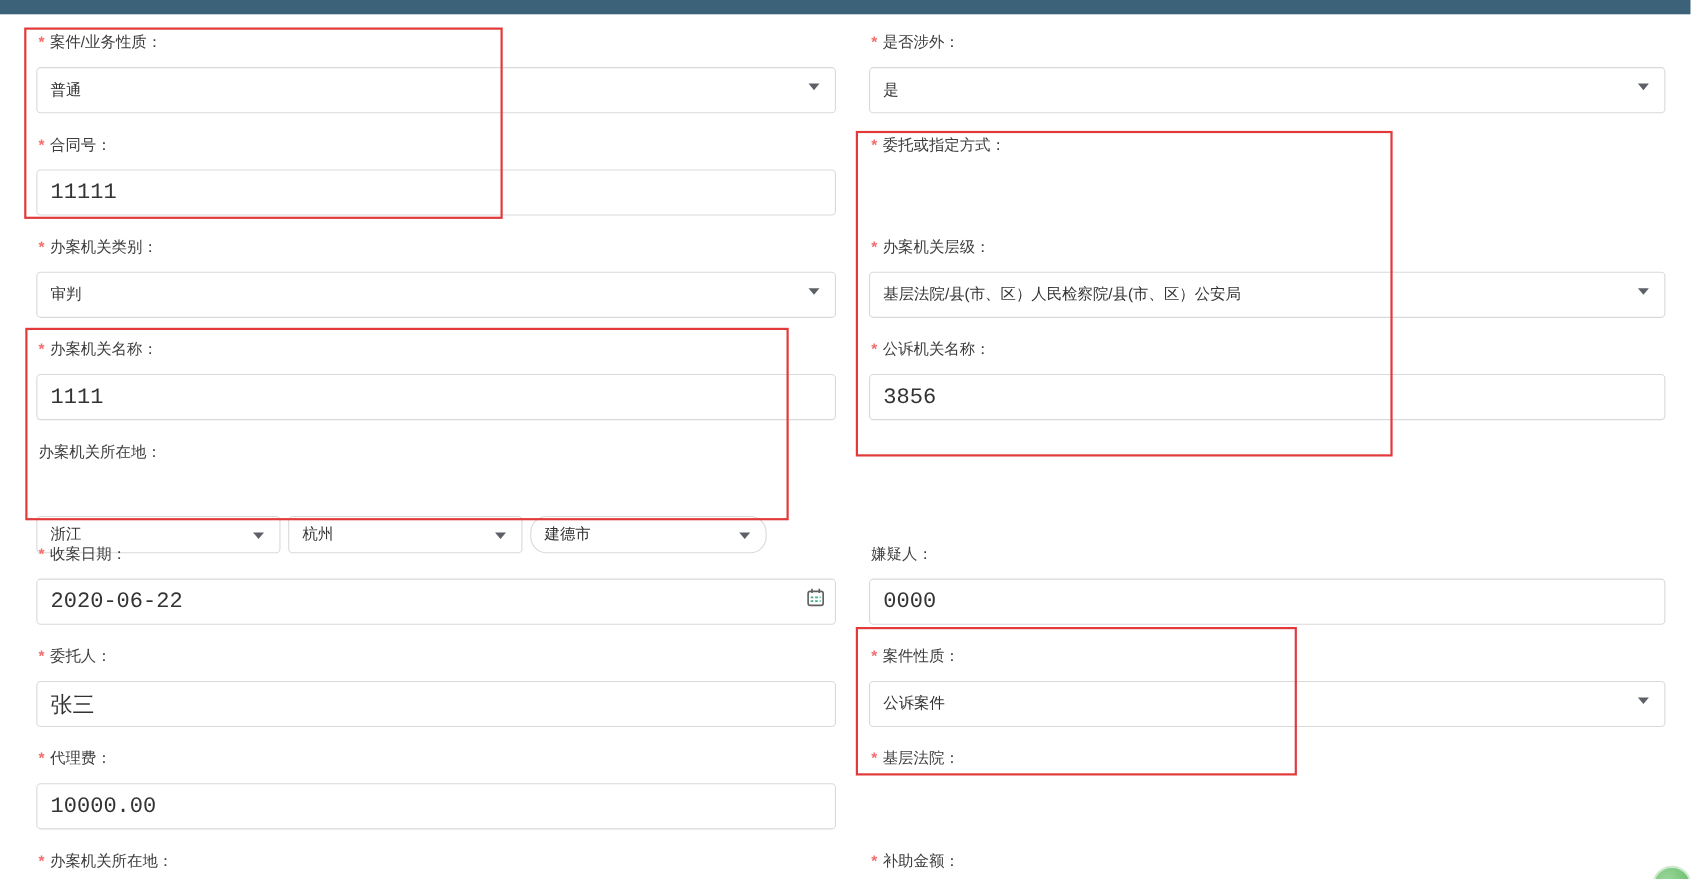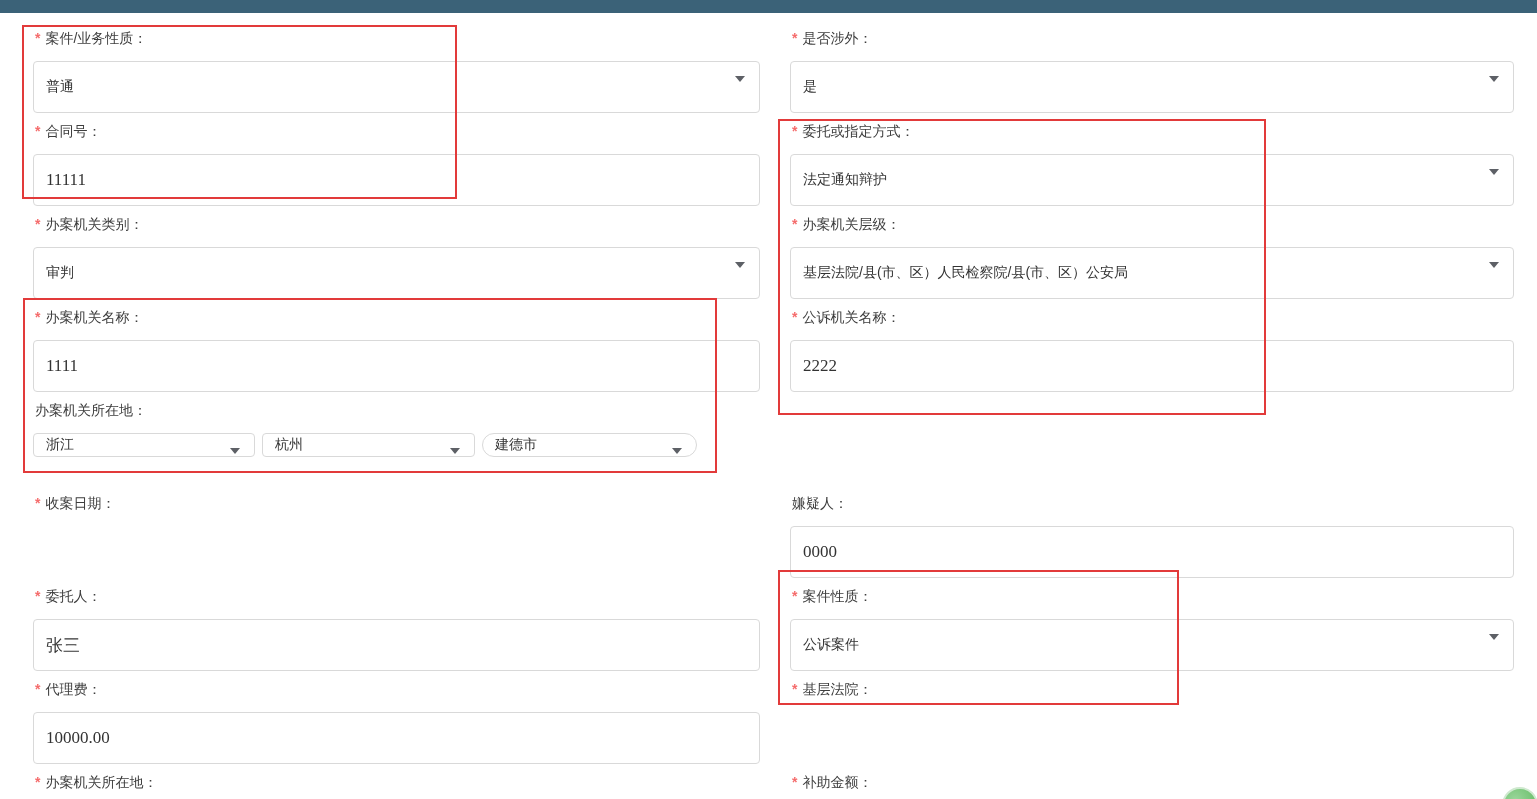--- a/index.html
+++ b/index.html
@@ -24,32 +24,32 @@
   .topbar{width:100%;height:13px;background:var(--topbar-blue);}
   .form{padding-top:15px;}
   .row{display:flex;height:93px;}
   .cell{position:relative;}
   .cell.l{width:727px;margin-left:33px;}
   .cell.r{width:724px;margin-left:30px;}
   .lbl{display:flex;align-items:flex-start;height:20px;font-size:14px;
        color:var(--label-color);margin-left:2px;line-height:20px;}
   .req{color:var(--required-red);margin-right:5px;font-weight:bold;font-size:14px;}
   .req:empty{display:none;}
-  .ctrl{position:absolute;top:33px;left:0;right:0;height:52px;
+  .ctrl{position:absolute;top:33px;left:0;right:0;height:42px;
         border:1px solid var(--field-border);border-radius:4px;background:#fff;
         display:flex;align-items:center;padding:0 34px 0 12px;
         font-size:14px;color:var(--value-color);}
-  .ctrl.text .val{font-family:Liberation Serif, serif;font-size:17px;}
+  .ctrl.text .val{font-family:Liberation Mono, monospace;font-size:20px;}
   .caret{position:absolute;right:14px;top:14px;width:0;height:0;
          border-left:5px solid transparent;border-right:5px solid transparent;
          border-top:6px solid var(--caret-color);}
   .ctrl-group{position:absolute;top:33px;left:0;display:flex;gap:7px;}
-  .mini{position:relative;height:24px;border:1px solid var(--field-border);
+  .mini{position:relative;height:34px;border:1px solid var(--field-border);
         border-radius:4px;background:#fff;display:flex;align-items:center;
-        padding:0 30px 0 12px;font-size:14px;color:var(--value-color);}
+        padding:0 30px 0 12px;font-size:14px;color:var(--value-color);margin-top:36px;}
   .mini.w1{width:222px;} .mini.w2{width:213px;text-align:right;} .mini.w3{width:215px;border-radius:15px;}
   .cal{position:absolute;right:8px;top:7px;}
   .annotation-layer{position:absolute;inset:0;pointer-events:none;}
   .ann{position:absolute;border:2px solid var(--annotation-red);}
   .fab{position:absolute;left:1502px;top:787px;width:36px;height:36px;border-radius:50%;
        background:radial-gradient(circle at 35% 35%, #9bd69b, var(--fab-green));
        border:2px solid #cfe9cf;}
 </style>
 </head>
 <body>
@@ -90,24 +90,20 @@
         </div>
         <div class="ctrl text">
           <span class="val">11111</span>
         </div>
       </div>
       <div class="cell r">
         <div class="lbl">
           <span class="req">*</span>
           <span>委托或指定方式：</span>
         </div>
-        <div class="ctrl select">
-          <span class="val">法定通知辩护</span>
-          <span class="caret"></span>
-        </div>
       </div>
     </div>
 
     <div class="row">
       <div class="cell l">
         <div class="lbl">
           <span class="req">*</span>
           <span>办案机关类别：</span>
         </div>
         <div class="ctrl select">
@@ -136,21 +132,21 @@
         <div class="ctrl text">
           <span class="val">1111</span>
         </div>
       </div>
       <div class="cell r">
         <div class="lbl">
           <span class="req">*</span>
           <span>公诉机关名称：</span>
         </div>
         <div class="ctrl text">
-          <span class="val">2222</span>
+          <span class="val">3856</span>
         </div>
       </div>
     </div>
 
     <div class="row">
       <div class="cell l">
         <div class="lbl">
 
           <span>办案机关所在地：</span>
         </div>
@@ -170,20 +166,32 @@
         </div>
       </div>
     </div>
 
     <div class="row">
       <div class="cell l">
         <div class="lbl">
           <span class="req">*</span>
           <span>收案日期：</span>
         </div>
+        <div class="ctrl text">
+          <span class="val">2020-06-22</span>
+          <span class="cal">
+            <svg width="19" height="19" viewBox="0 0 20 20">
+              <rect x="2.8" y="3.8" width="14.4" height="13.4" rx="2" fill="none" stroke="#616161" stroke-width="1.6"></rect>
+              <line x1="6.5" y1="1.2" x2="6.5" y2="5.4" stroke="#616161" stroke-width="1.6"></line>
+              <line x1="13.5" y1="1.2" x2="13.5" y2="5.4" stroke="#616161" stroke-width="1.6"></line>
+              <line x1="5.2" y1="9.6" x2="14.8" y2="9.6" stroke="#3eb57c" stroke-width="1.7" stroke-dasharray="2.6 1.7"></line>
+              <line x1="5.2" y1="13.2" x2="14.8" y2="13.2" stroke="#3eb57c" stroke-width="1.7" stroke-dasharray="2.6 1.7"></line>
+            </svg>
+          </span>
+        </div>
       </div>
       <div class="cell r">
         <div class="lbl">
 
           <span>嫌疑人：</span>
         </div>
         <div class="ctrl text">
           <span class="val">0000</span>
         </div>
       </div>

